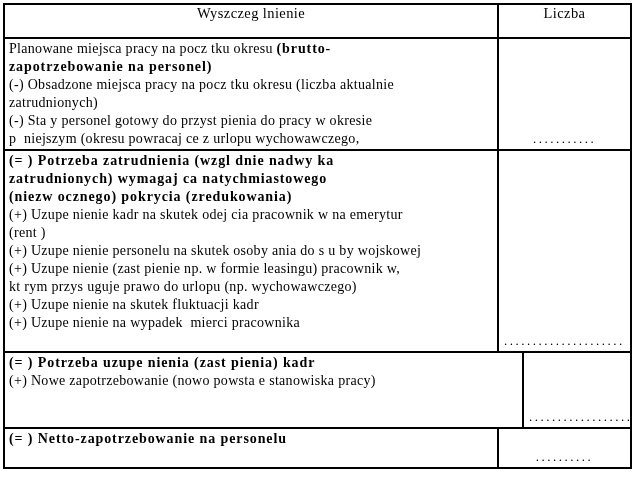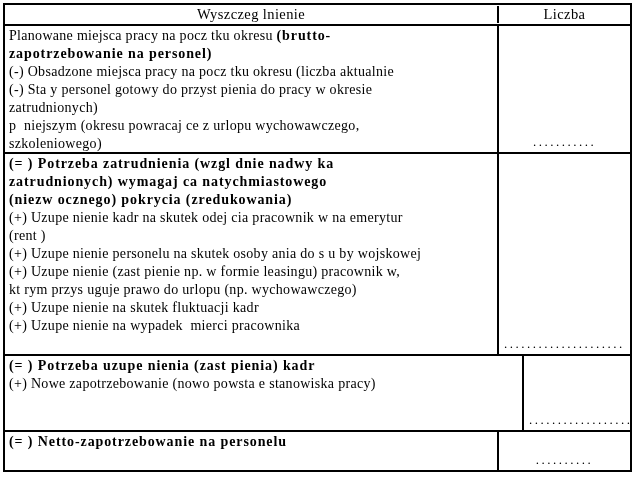--- a/index.html
+++ b/index.html
@@ -11,22 +11,22 @@
     overflow: hidden;
   }
   .doc-table {
     position: absolute;
     left: 3px; top: 3px;
     width: 629px;
     border: 2px solid #000;
     background: #fff;
   }
   .tr { display: flex; border-top: 2px solid #000; }
-  .tr.header-row { border-top: none; height: 19px; align-items: center; }
-  .row-0 { height: 128px; }
+  .tr.header-row { border-top: none; height: 32px; }
+  .row-0 { height: 112px; }
   .row-1 { height: 202px; }
   .row-2 { height: 76px; gap: 25px; }
   .row-3 { height: 40px; }
   .cell-spec {
     width: 492px;
     padding: 1px 2px 0 4px;
     overflow: hidden;
   }
   .cell-num {
     flex: 1;
@@ -72,22 +72,22 @@
   <div class="tr header-row">
     <div class="hcell hcell-spec">Wyszczeg lnienie</div>
     <div class="hcell hcell-num">Liczba</div>
   </div>
 
   <div class="tr row-0">
     <div class="cell-spec">
         <div class="line"><span>Planowane miejsca pracy na pocz tku okresu </span><span class="bold">(brutto-</span></div>
         <div class="line"><span class="bold">zapotrzebowanie na personel)</span></div>
         <div class="line"><span>(-) Obsadzone miejsca pracy na pocz tku okresu (liczba aktualnie</span></div>
+        <div class="line"><span>zatrudnionych)</span></div>
         <div class="line"><span>(-) Sta y personel gotowy do przyst pienia do pracy w okresie</span></div>
-        <div class="line"><span>zatrudnionych)</span></div>
         <div class="line"><span>p  niejszym (okresu powracaj ce z urlopu wychowawczego,</span></div>
         <div class="line"><span>szkoleniowego)</span></div>
       </div>
     <div class="cell-num">
       <div class="dots center">...........</div>
     </div>
   </div>
 
   <div class="tr row-1">
     <div class="cell-spec">

